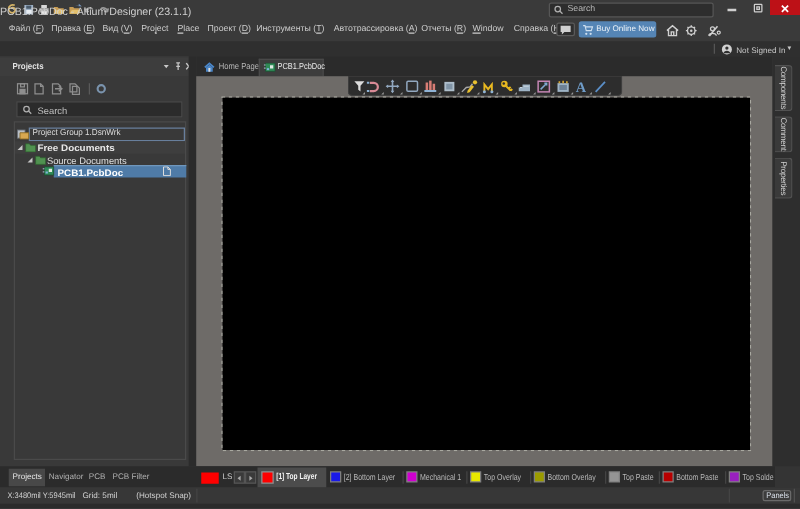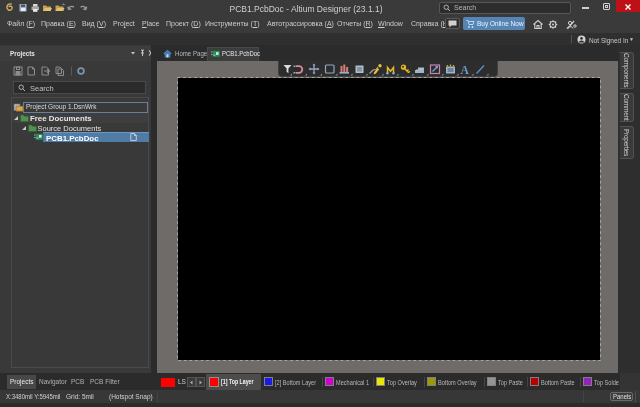--- a/index.html
+++ b/index.html
@@ -29,21 +29,21 @@
   <path d="M43 11 L45 8 L52 8 L50.5 11 Z" fill="#e3c06e"></path>
 
   <path d="M55.5 11 L55.5 5.5 L58.5 5.5 L59.5 6.6 L63.5 6.6 L63.5 11 Z" fill="#c89d55"></path>
   <path d="M55.5 11 L57.5 8 L64.5 8 L63 11 Z" fill="#e3c06e"></path>
   <path d="M60 4.5 L63 4.5 L63 3 L65.5 5.2" fill="#7a9cc8"></path>
 
   <path d="M68.5 9.5 C68.5 6.5 72 5.5 74 7.2 M68.5 9.5 l-0.6-2.8 M68.5 9.5 l2.7-0.5" stroke="#9a9a9a" stroke-width="1.3" fill="none"></path>
 
   <path d="M86 9.5 C86 6.5 82.5 5.5 80.5 7.2 M86 9.5 l0.6-2.8 M86 9.5 l-2.7-0.5" stroke="#9a9a9a" stroke-width="1.3" fill="none"></path>
 </svg>
-<div class="abs" style="left:0;top:3.5px;width:612px;text-align:center;font-size:8.5px;color:#cfcfcf;">PCB1.PcbDoc - Altium Designer (23.1.1)</div>
+<div class="abs" style="left:0;top:3.5px;width:612px;text-align:left;font-size:8.5px;color:#cfcfcf;">PCB1.PcbDoc - Altium Designer (23.1.1)</div>
 
 <div class="abs" style="left:439px;top:2px;width:132px;height:12px;background:#2d2d2d;border:1px solid #565656;border-radius:2px;"></div>
 <svg class="abs" style="left:443px;top:4px;" width="8" height="8" viewBox="0 0 8 8">
     <circle cx="3.2" cy="3.2" r="2.2" stroke="#b0b0b0" stroke-width="1" fill="none"></circle>
     <path d="M4.8 4.8 L7 7" stroke="#b0b0b0" stroke-width="1"></path>
   </svg>
 <div class="abs" style="left:454px;top:4px;font-size:7px;color:#b8b8b8;">Search</div>
 
 <div class="abs" style="left:582px;top:7px;width:7px;height:1.5px;background:#cfcfcf;"></div>
 <div class="abs" style="left:603px;top:3px;width:7px;height:7px;border:1px solid #cfcfcf;border-radius:1px;"></div>

